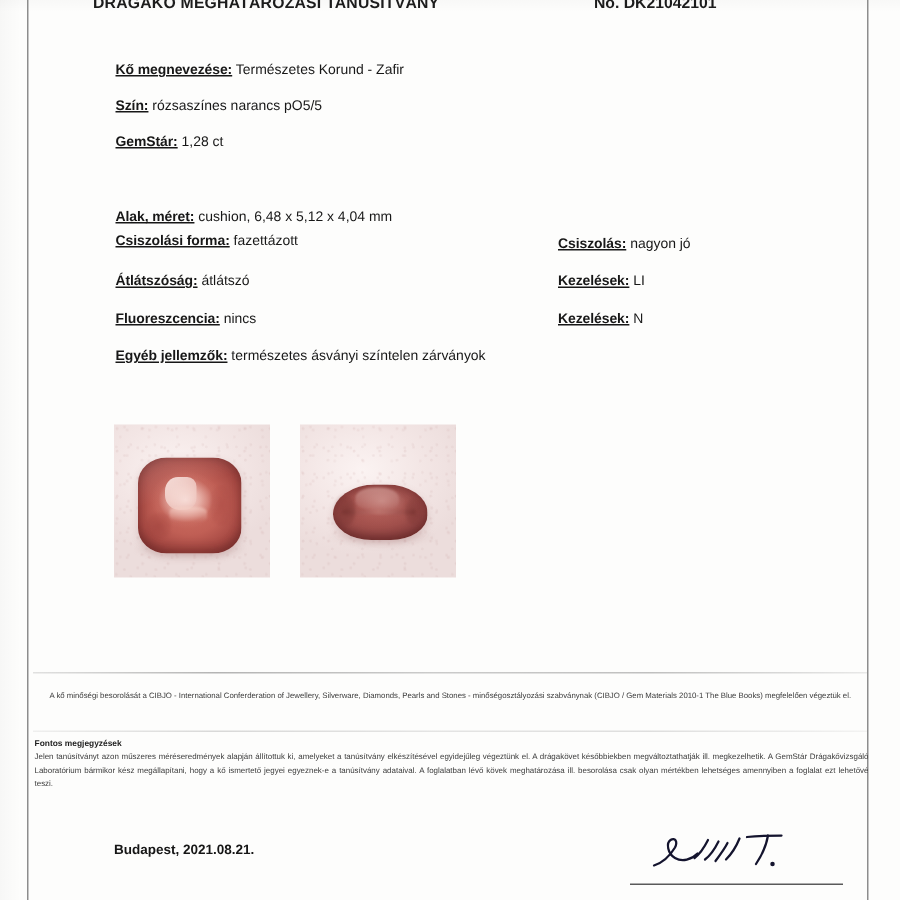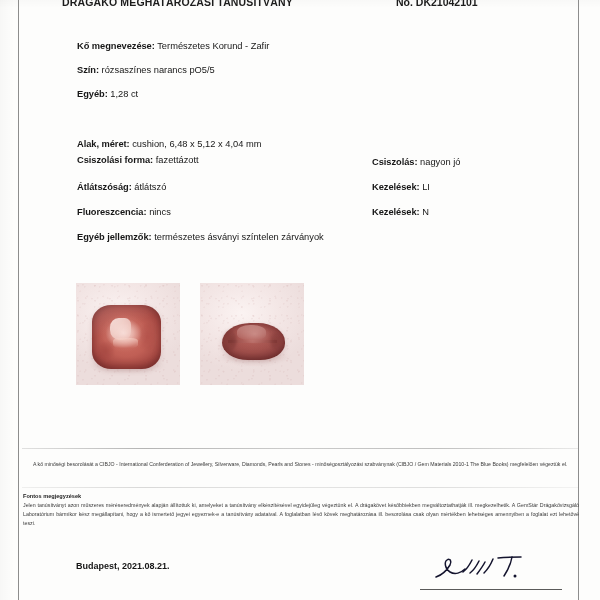--- a/index.html
+++ b/index.html
@@ -82,20 +82,21 @@
   .field {
     position: absolute;
     font-size: 9.3px;
     color: #171717;
     white-space: nowrap;
     line-height: 1;
   }
   .field .k {
     font-weight: bold;
     letter-spacing: -0.05px;
+    text-decoration: underline;
   }
   .field .v {
     font-weight: normal;
   }
 
   .col-left  { left: 77px; }
   .col-right { left: 372px; }
 
   
   .photo {
@@ -316,21 +317,21 @@
     <span class="k">Kő megnevezése:</span>
     <span class="v">Természetes Korund - Zafir</span>
   </div>
 
   <div class="field col-left" style="top:66px;">
     <span class="k">Szín:</span>
     <span class="v">rózsaszínes narancs pO5/5</span>
   </div>
 
   <div class="field col-left" style="top:90px;">
-    <span class="k">Egyéb:</span>
+    <span class="k">GemStár:</span>
     <span class="v">1,28 ct</span>
   </div>
 
   <div class="field col-left" style="top:114px;margin-top:26px;">
     <span class="k">Alak, méret:</span>
     <span class="v">cushion, 6,48 x 5,12 x 4,04 mm</span>
   </div>
 
   <div class="field col-left" style="top:156px;">
     <span class="k">Csiszolási forma:</span>

